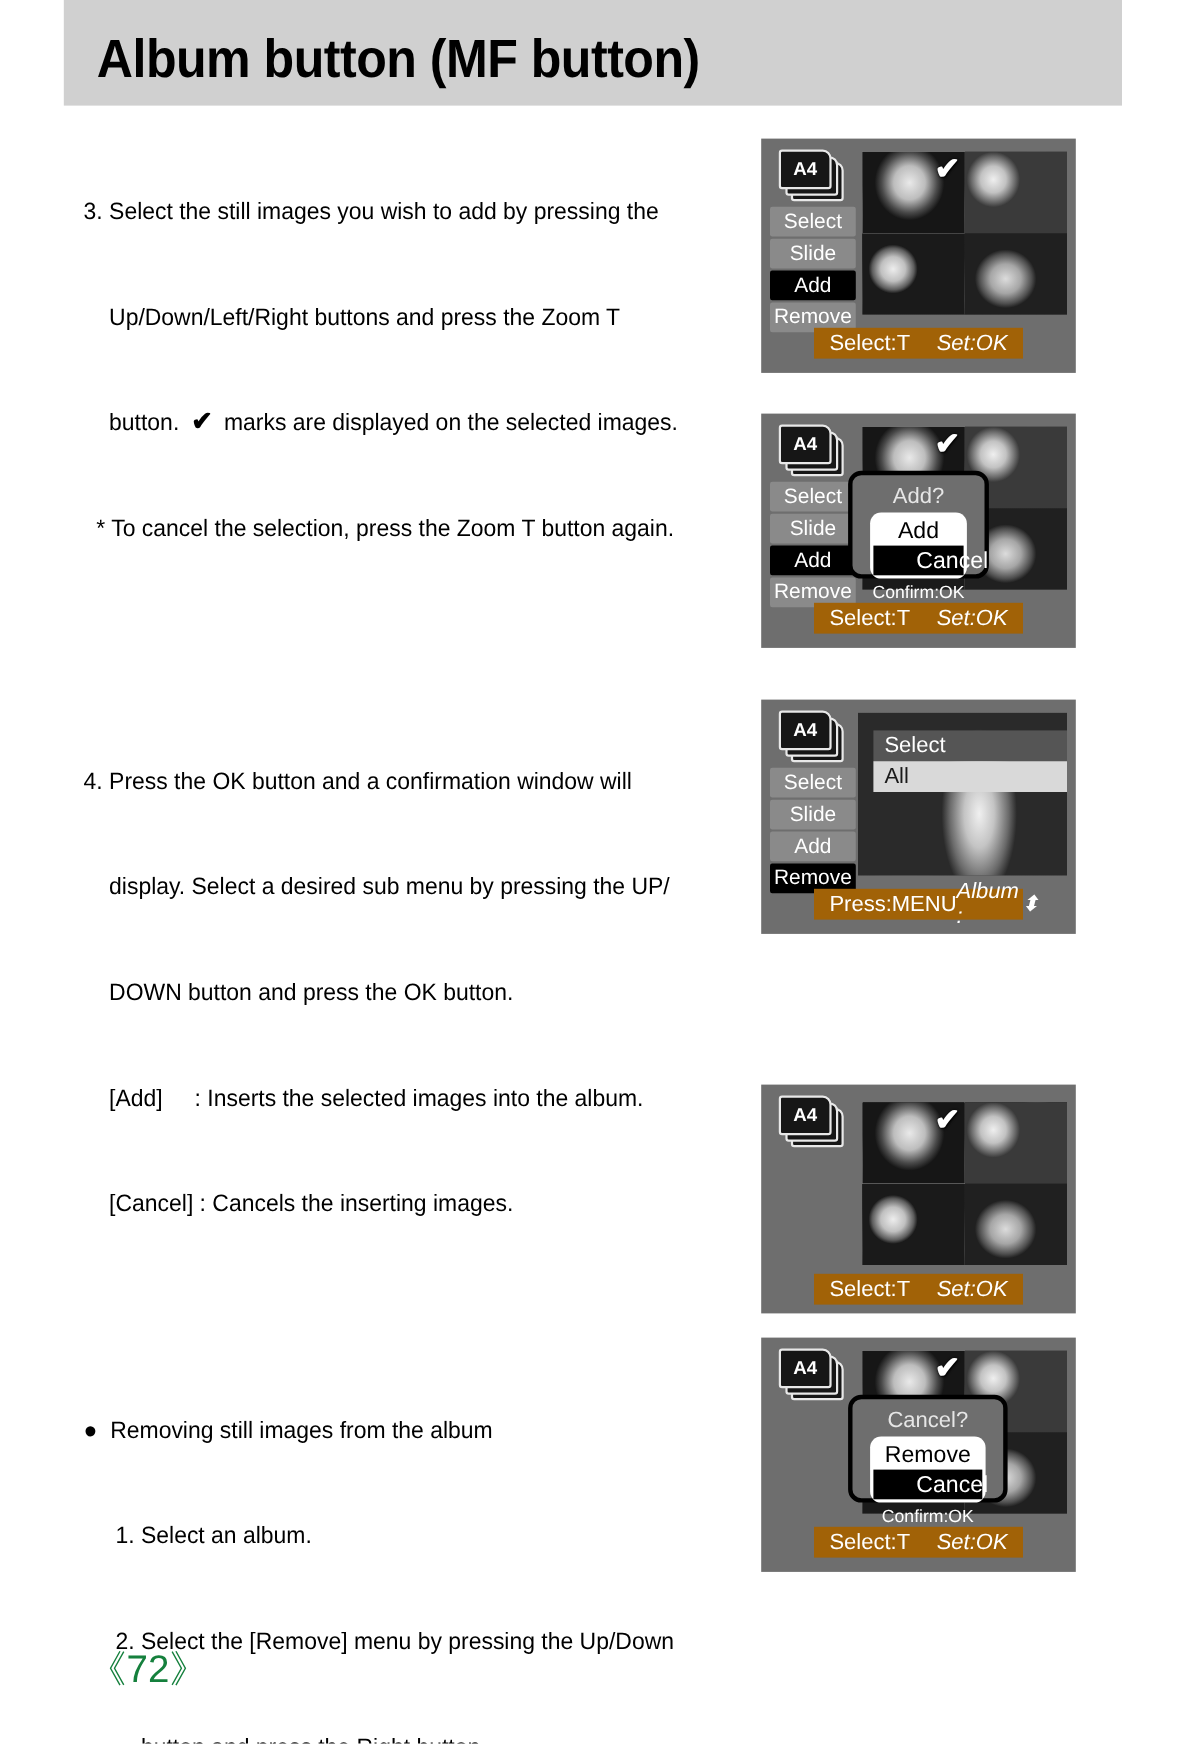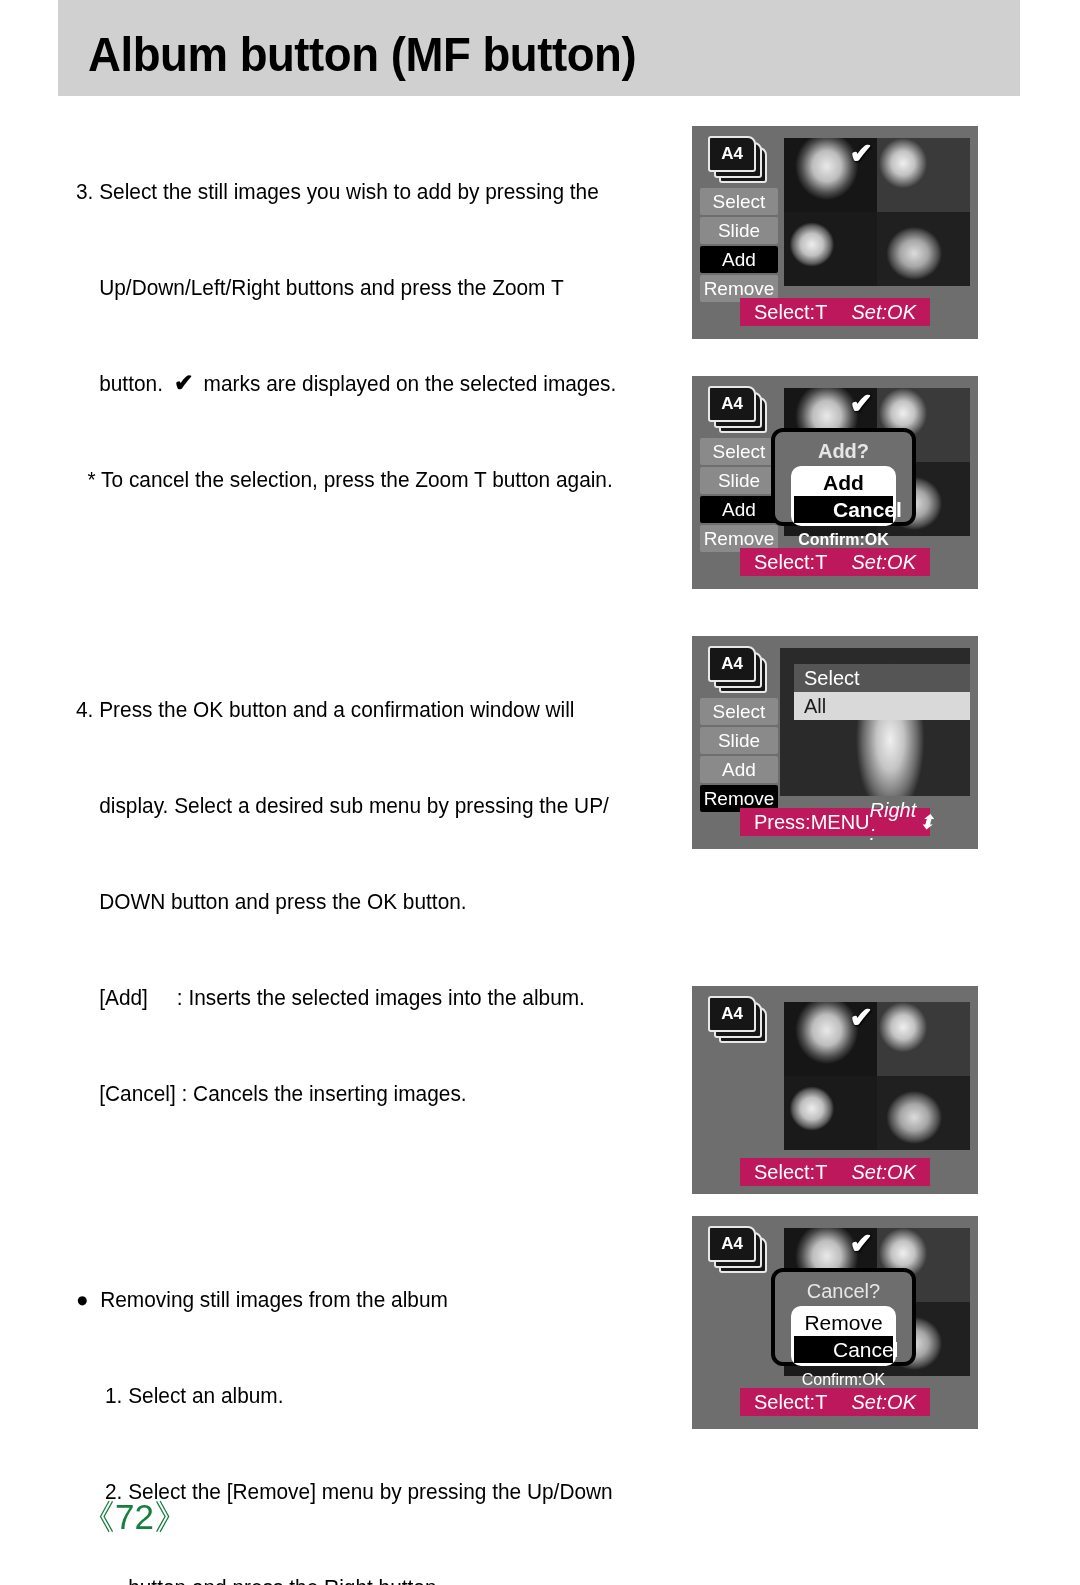--- a/index.html
+++ b/index.html
@@ -183,21 +183,21 @@
       radial-gradient(ellipse 22% 26% at 74% 40%, #cfcfcf 0%, #8a8a8a 55%, #2e2e2e 100%),
       linear-gradient(180deg, #3a3a3a 0%, #1d1d1d 26%, #7e7e7e 58%, #b0b0b0 82%, #6e6e6e 100%); }
   .ph-wide { background:
       radial-gradient(ellipse 18% 52% at 58% 62%, #f0f0f0 0%, #c4c4c4 40%, #6a6a6a 78%, #2a2a2a 100%),
       radial-gradient(ellipse 40% 24% at 22% 78%, #d8d8d8 0%, #909090 55%, #383838 100%),
       linear-gradient(180deg, #0a0a0a 0%, #141414 26%, #8e8e8e 46%, #c6c6c6 62%, #8f8f8f 80%, #5d5d5d 100%); }
 
   
   .status-bar {
     position: absolute;
-    background: #be185d;
+    background: #a16207;
     color: #ffffff;
     font-size: 20px;
     display: flex;
     align-items: center;
     box-sizing: border-box;
     padding: 0 14px;
   }
   .status-bar .left { }
   .status-bar .right { margin-left: auto; display:flex; align-items:center; gap:2px;font-style:italic; }
   .updown { font-size: 20px; line-height: 1; transform: translateY(0px); }
@@ -361,21 +361,21 @@
     <div class="thumb">
         <div class="px ph2"></div>
       </div>
     <div class="thumb">
         <div class="px ph3"></div>
       </div>
     <div class="thumb">
         <div class="px ph4"></div>
       </div>
   </div>
-  <div class="dialog" style="left:79px; top:52px; width:145px; height:98px;font-weight:bold;">
+  <div class="dialog" style="left:79px; top:52px; width:128px; height:98px;">
     <div class="dlg-title">Add?</div>
     <div class="dlg-opts">
       <div class="dlg-opt">Add</div>
       <div class="dlg-opt sel">Cancel</div>
     </div>
     <div class="dlg-foot">Confirm:OK</div>
   </div>
   <div class="status-bar" style="left:48px; top:172px; width:190px; height:28px;">
     <span class="left">Select:T</span>
     <span class="right">
@@ -401,21 +401,21 @@
   <div style="position:absolute; left:88px; top:12px; width:190px; height:148px; overflow:hidden;">
     <div class="px ph-wide" style="position:absolute; left:0; top:0; right:0; bottom:0;"></div>
   </div>
   <div class="submenu" style="left:102px; top:28px; width:176px;">
     <div class="row dark">Select</div>
     <div class="row light">All</div>
   </div>
   <div class="status-bar" style="left:48px; top:172px; width:190px; height:28px;">
     <span class="left">Press:MENU</span>
     <span class="right">
-      <span>Right :</span>
+      <span>Album :</span>
       <span class="updown">⬍</span>
     </span>
   </div>
 </div>
 
 <div class="lcd" style="left:692px; top:986px; width:286px; height:208px;">
   <div class="a4-icon">
     <div class="sheet s3"></div>
     <div class="sheet s2"></div>
     <div class="sheet s1">

